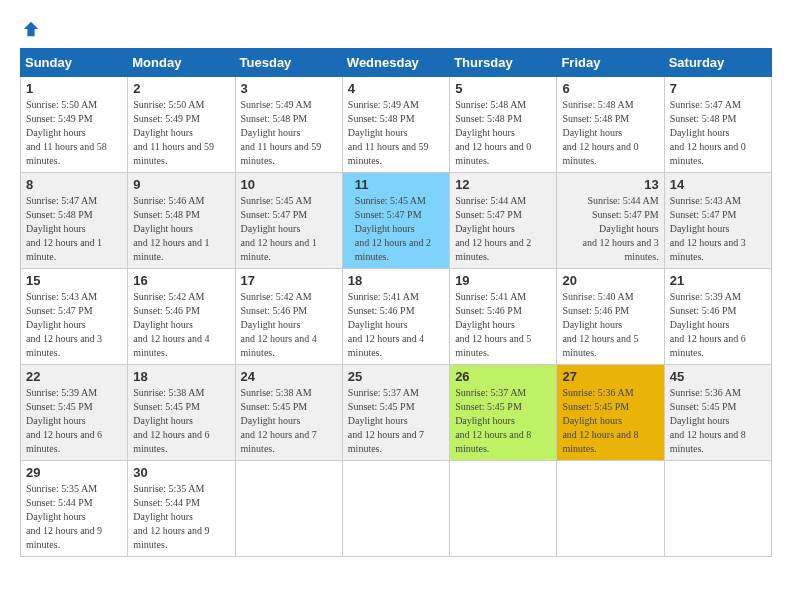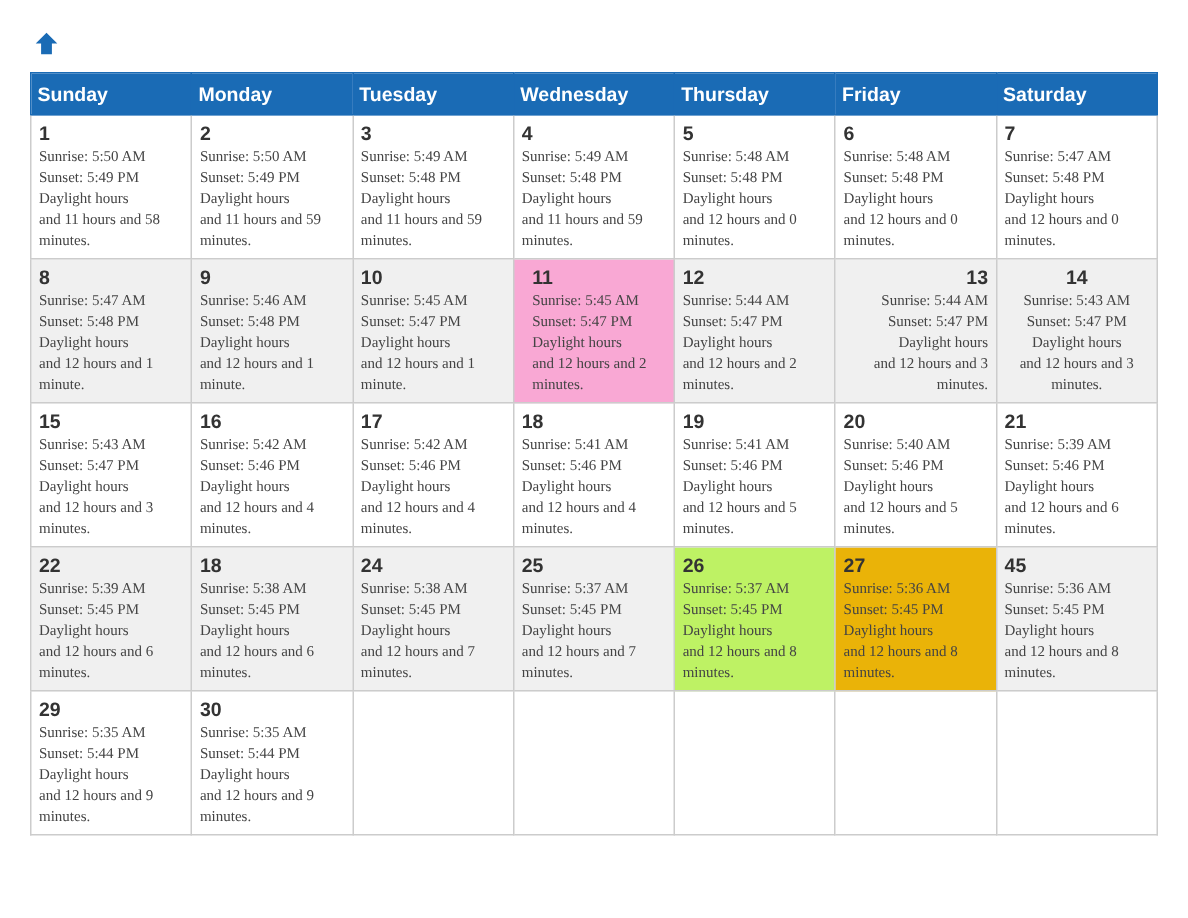--- a/index.html
+++ b/index.html
@@ -159,33 +159,33 @@
           <div class="day-info">Sunrise: 5:47 AM<br>Sunset: 5:48 PM<br>Daylight hours<br>and 12 hours and 1 minute.</div>
         </td>
         <td style="background: rgb(240, 240, 240);">
           <span class="day-number">9</span>
           <div class="day-info">Sunrise: 5:46 AM<br>Sunset: 5:48 PM<br>Daylight hours<br>and 12 hours and 1 minute.</div>
         </td>
         <td style="background: rgb(240, 240, 240);">
           <span class="day-number">10</span>
           <div class="day-info">Sunrise: 5:45 AM<br>Sunset: 5:47 PM<br>Daylight hours<br>and 12 hours and 1 minute.</div>
         </td>
-        <td style="background: #f9a8d4; padding-left: 12px;">
+        <td style="background: #7dd3fc; padding-left: 12px;">
           <span class="day-number">11</span>
           <div class="day-info">Sunrise: 5:45 AM<br>Sunset: 5:47 PM<br>Daylight hours<br>and 12 hours and 2 minutes.</div>
         </td>
         <td style="background: rgb(240, 240, 240);">
           <span class="day-number">12</span>
           <div class="day-info">Sunrise: 5:44 AM<br>Sunset: 5:47 PM<br>Daylight hours<br>and 12 hours and 2 minutes.</div>
         </td>
         <td style="background: rgb(240, 240, 240); text-align: right;">
           <span class="day-number">13</span>
           <div class="day-info">Sunrise: 5:44 AM<br>Sunset: 5:47 PM<br>Daylight hours<br>and 12 hours and 3 minutes.</div>
         </td>
-        <td style="background: rgb(240, 240, 240); text-align: center;">
+        <td style="background: rgb(240, 240, 240);">
           <span class="day-number">14</span>
           <div class="day-info">Sunrise: 5:43 AM<br>Sunset: 5:47 PM<br>Daylight hours<br>and 12 hours and 3 minutes.</div>
         </td>
       </tr>
       <tr>
         <td>
           <span class="day-number">15</span>
           <div class="day-info">Sunrise: 5:43 AM<br>Sunset: 5:47 PM<br>Daylight hours<br>and 12 hours and 3 minutes.</div>
         </td>
         <td>

